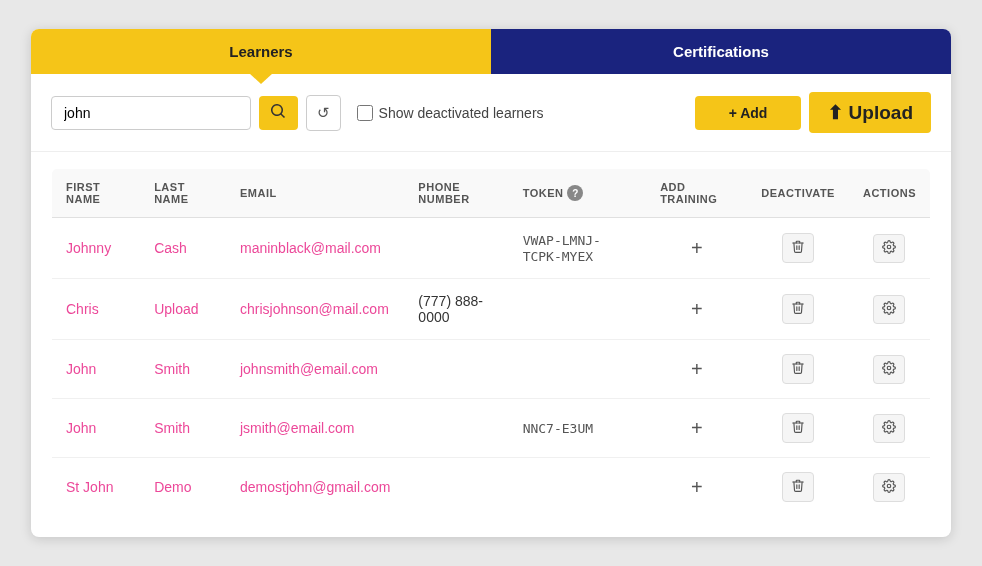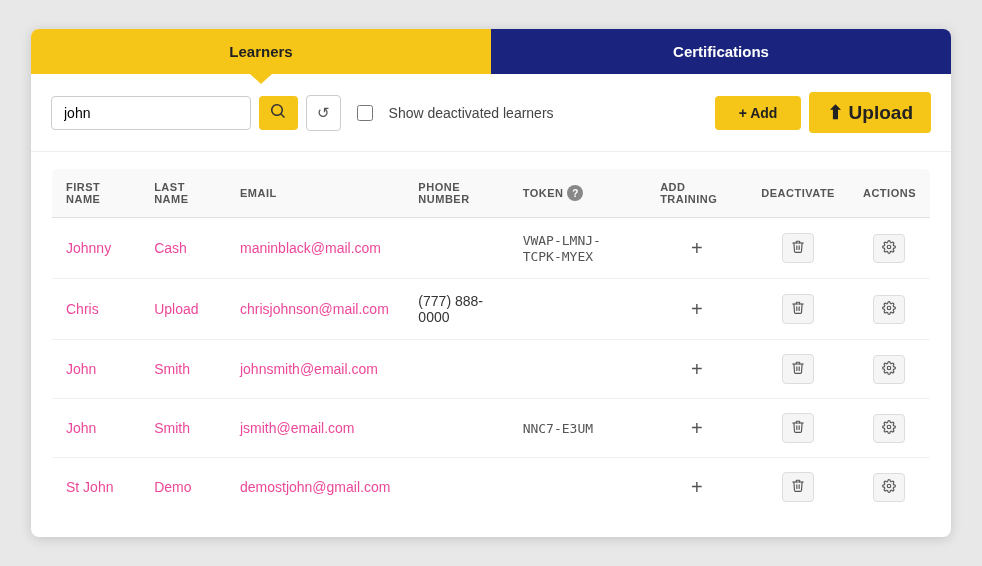--- a/index.html
+++ b/index.html
@@ -83,36 +83,36 @@
       border: 1px solid #ccc;
       border-radius: 4px;
       padding: 8px 10px;
       cursor: pointer;
       color: #555;
       font-size: 15px;
     }
     .checkbox-label {
       display: flex;
       align-items: flex-start;
-      gap: 16px;
+      gap: 6px;
       color: #444;
       font-size: 14px;
       cursor: pointer;
       margin-left: 8px;
     }
     .checkbox-label input[type="checkbox"] {
       width: 16px;
       height: 16px;
     }
     .spacer { flex: 1; }
     .btn-add {
       background: #F5C518;
       border: none;
       border-radius: 4px;
-      padding: 9px 24px;
+      padding: 9px 34px;
       font-weight: 700;
       font-size: 14px;
       cursor: pointer;
       color: #222;
       display: flex;
       align-items: center;
       gap: 5px;
     }
     .btn-upload {
       background: #F5C518;

